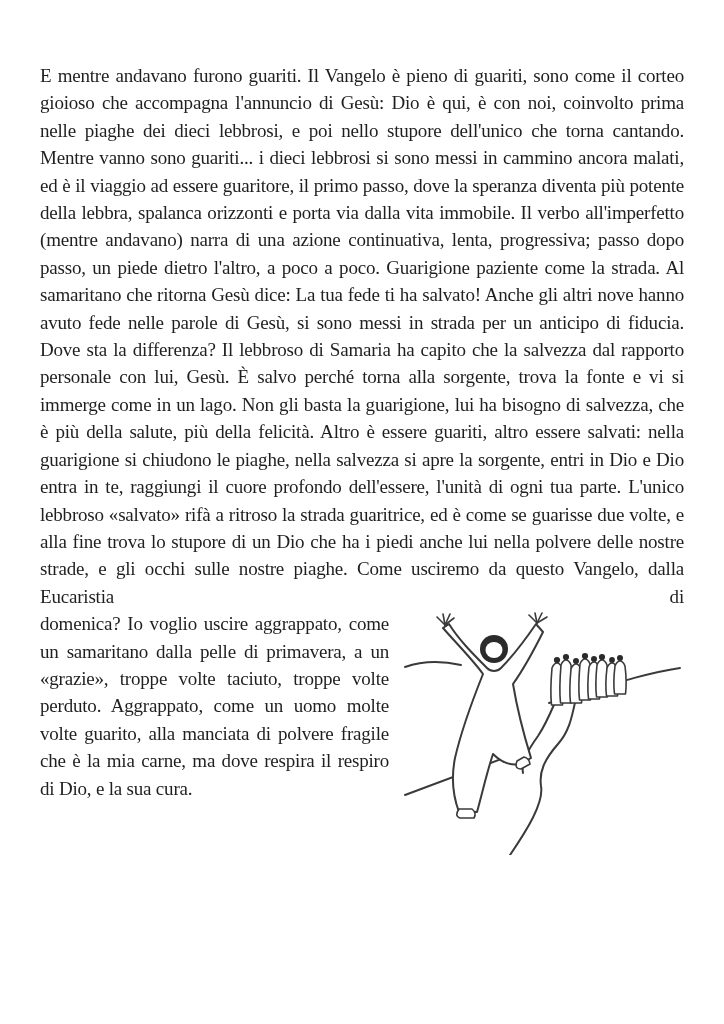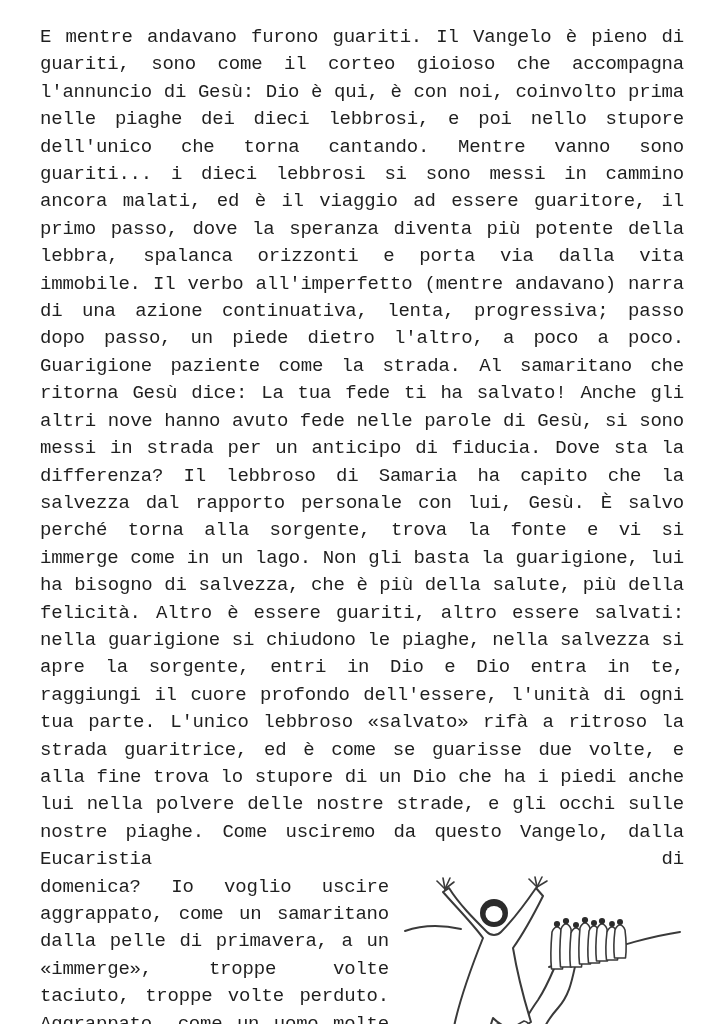--- a/index.html
+++ b/index.html
@@ -6,23 +6,23 @@
     margin: 0;
     padding: 0;
     background: #ffffff;
   }
   .page {
     position: relative;
     width: 724px;
     height: 1024px;
     box-sizing: border-box;
     background: #ffffff;
-    padding: 24px 40px 0 40px;
+    padding: 62px 40px 0 40px;
     overflow: hidden;
-    font-family: Liberation Mono, monospace;
+    font-family: Liberation Serif, serif;
     font-size: 19px;
     line-height: 27.4px;
     letter-spacing: -0.2px;
     color: #1f1f1f;
   }
   .para {
     margin: 0;
     text-align: justify;
   }
   .para.part1 {
@@ -127,15 +127,15 @@
         <g class="stroke thin">
           <path d="M138,11 L130,3"></path>
           <path d="M138,11 L136,1"></path>
           <path d="M138,11 L143,1"></path>
           <path d="M138,11 L148,5"></path>
         </g>
       </g>
     </svg>
   </div>
 
-  <p class="para part2">domenica? Io voglio uscire aggrappato, come un samaritano dalla pelle di primavera, a un «immerge», troppe volte taciuto, troppe volte perduto. Aggrappato, come un uomo molte volte guarito, alla manciata di polvere fragile che è la mia carne, ma dove respira il respiro di Dio, e la sua cura.</p>
+  <p class="para part2">domenica? Io voglio uscire aggrappato, come un samaritano dalla pelle di primavera, a un «grazie», troppe volte taciuto, troppe volte perduto. Aggrappato, come un uomo molte volte guarito, alla manciata di polvere fragile che è la mia carne, ma dove respira il respiro di Dio, e la sua cura.</p>
 
 </div>
 
 </body></html>

